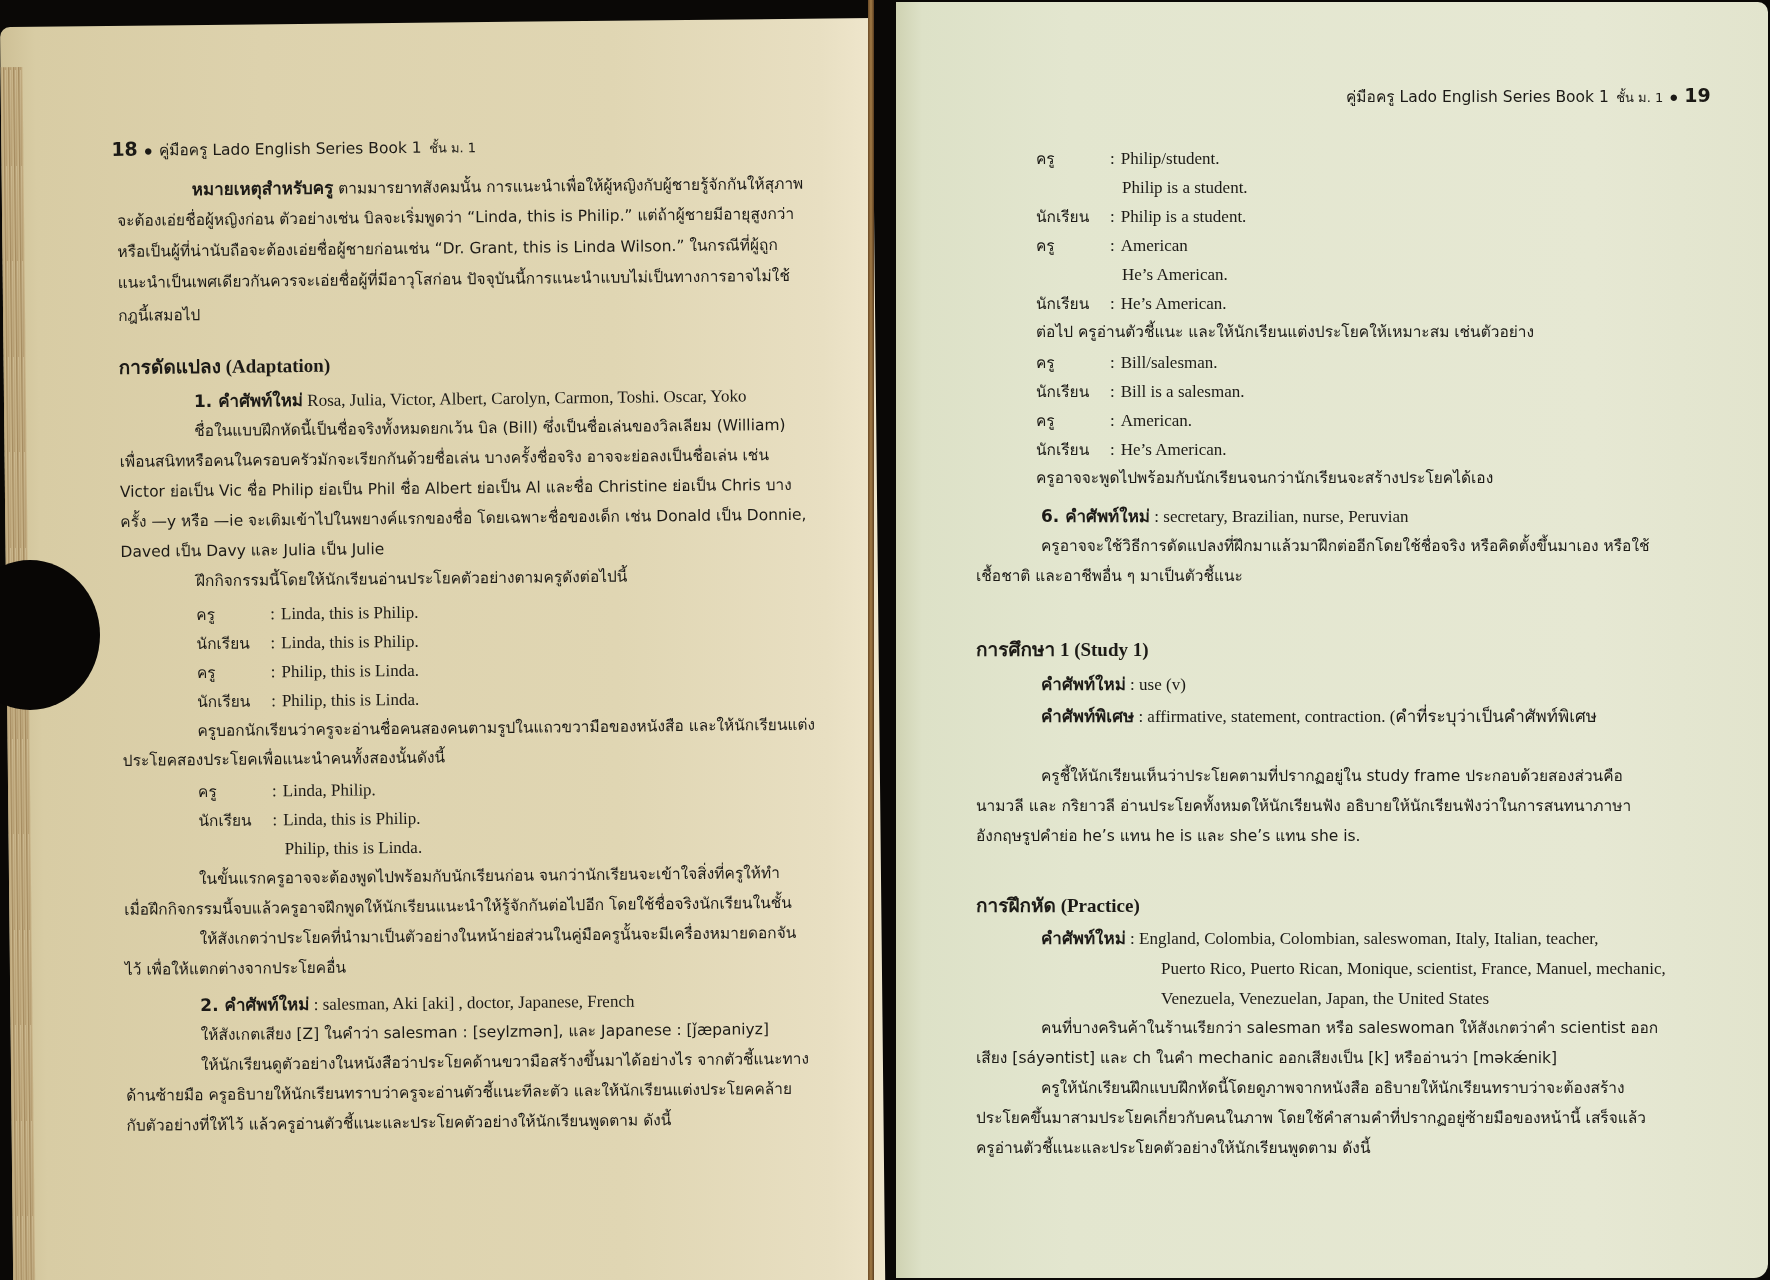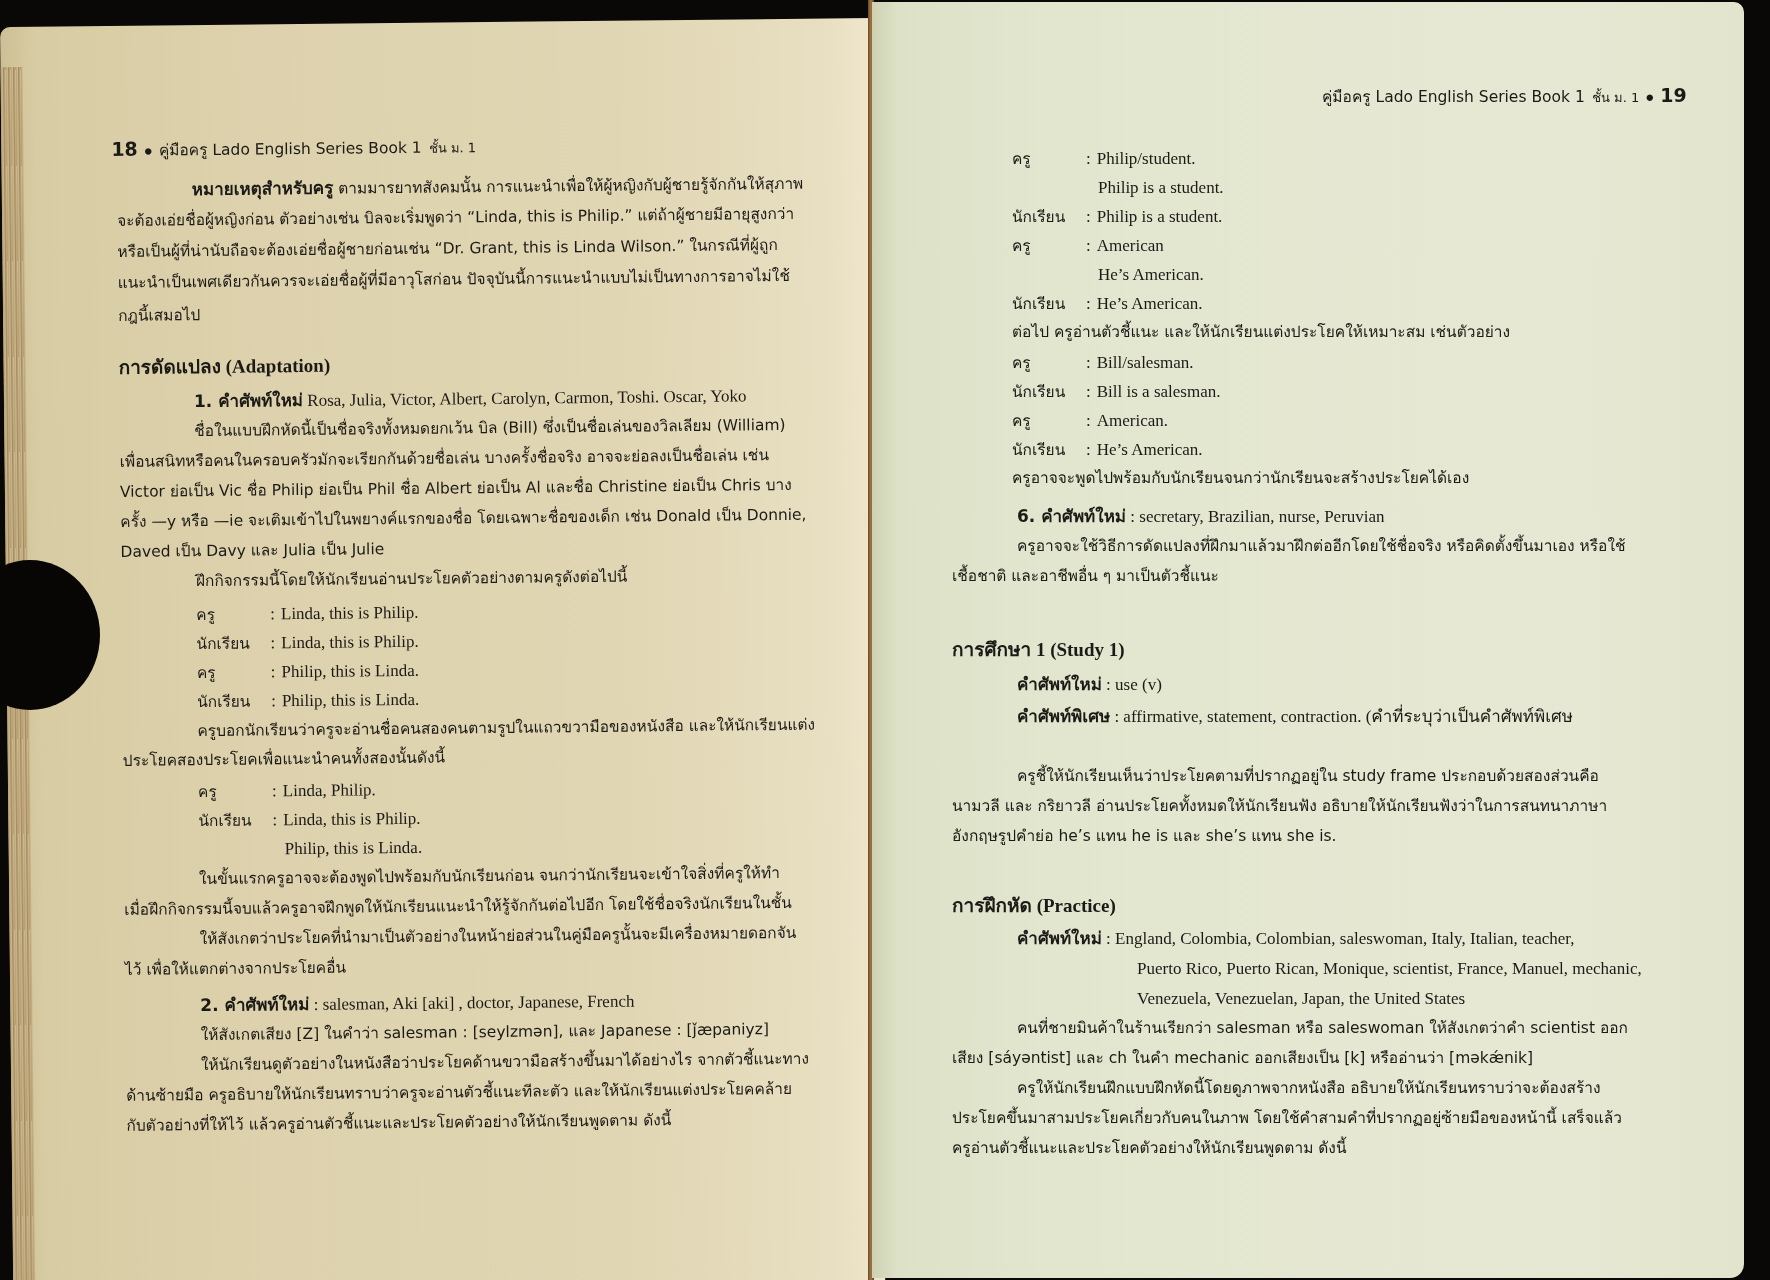--- a/index.html
+++ b/index.html
@@ -10,21 +10,21 @@
     color:#1c1a16;
   }
   .page { position:absolute; overflow:hidden; }
   .page-left {
     left:0; top:18px; width:872px; height:1262px;
     background:linear-gradient(90deg,#cdbf95 0%,#d8cca4 4%,#ddd2ad 30%,#e0d6b3 70%,#e8dfc2 94%,#efe6cc 100%);
     border-radius:10px 0 0 0;
     transform:rotate(-0.6deg); transform-origin:100% 0;
   }
   .page-right {
-    left:872px; top:2px; width:872px; height:1276px;
+    left:896px; top:2px; width:872px; height:1276px;
     background:linear-gradient(90deg,#cfd2b2 0%,#dde1c7 3%,#e3e6cf 20%,#e6e8d3 80%,#e2e4cd 100%);
     border-radius:0 10px 14px 0;
   }
   .spine {
     position:absolute; left:868px; top:0; width:6px; height:1280px;
     background:linear-gradient(90deg,#6b4a26,#a17a45,#5a3c1e);
   }
   .left-edge {
     position:absolute; left:0; top:40px; width:22px; height:1240px;
     background:repeating-linear-gradient(90deg,#b79f73 0,#c9b58a 2px,#a58b5f 3px,#cbb88f 5px);
@@ -148,18 +148,18 @@
   <div class="txt th" style="left:80px; top:820px;">อังกฤษรูปคำย่อ he’s แทน he is และ she’s แทน she is.</div>
 
   <div class="h2" style="left:80px; top:888px;">
     <span class="th-h">การฝึกหัด</span> <span>(Practice)</span>
   </div>
   <div class="txt" style="left:145px; top:922px;">
     <span class="bold-th">คำศัพท์ใหม่</span> <span>: England, Colombia, Colombian, saleswoman, Italy, Italian, teacher,</span>
   </div>
   <div class="txt" style="left:265px; top:952px;">Puerto Rico, Puerto Rican, Monique, scientist, France, Manuel, mechanic,</div>
   <div class="txt" style="left:265px; top:982px;">Venezuela, Venezuelan, Japan, the United States</div>
-  <div class="txt th" style="left:145px; top:1012px;">คนที่ชายมินค้าในร้านเรียกว่า salesman หรือ saleswoman ให้สังเกตว่าคำ scientist ออก</div>
+  <div class="txt th" style="left:145px; top:1012px;">คนที่บางครินค้าในร้านเรียกว่า salesman หรือ saleswoman ให้สังเกตว่าคำ scientist ออก</div>
   <div class="txt th" style="left:80px; top:1042px;">เสียง [sáyəntist]  และ ch ในคำ mechanic ออกเสียงเป็น [k] หรืออ่านว่า [məkǽnik]</div>
   <div class="txt th" style="left:145px; top:1072px;">ครูให้นักเรียนฝึกแบบฝึกหัดนี้โดยดูภาพจากหนังสือ   อธิบายให้นักเรียนทราบว่าจะต้องสร้าง</div>
   <div class="txt th" style="left:80px; top:1102px;">ประโยคขึ้นมาสามประโยคเกี่ยวกับคนในภาพ  โดยใช้คำสามคำที่ปรากฏอยู่ซ้ายมือของหน้านี้ เสร็จแล้ว</div>
   <div class="txt th" style="left:80px; top:1132px;">ครูอ่านตัวชี้แนะและประโยคตัวอย่างให้นักเรียนพูดตาม ดังนี้</div>
 </div>
 
 </body></html>

